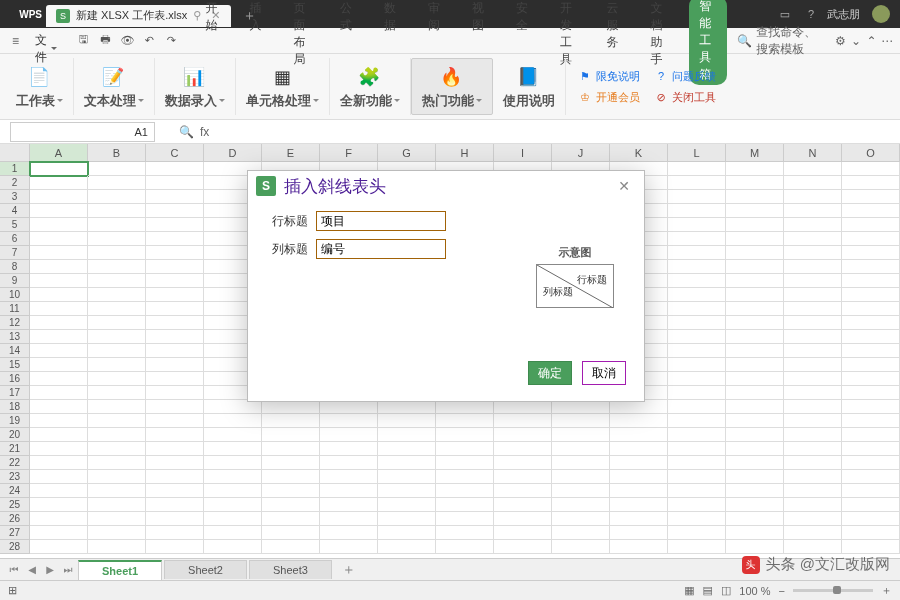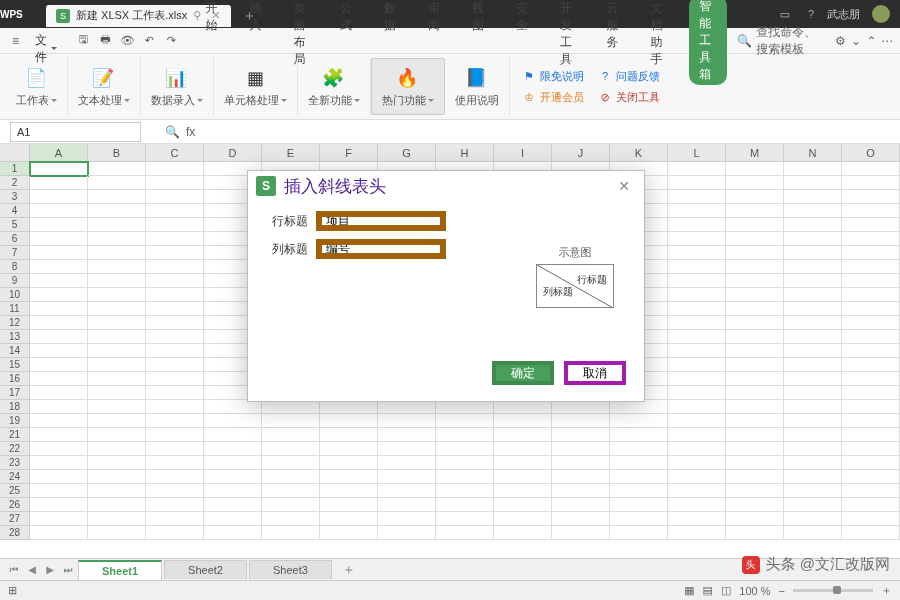--- a/index.html
+++ b/index.html
@@ -1,20 +1,20 @@
 <!DOCTYPE html>
 <html><head>
 <meta charset="utf-8">
 <style>
 * { margin: 0; padding: 0; box-sizing: border-box; font-family: "Microsoft YaHei", Arial, sans-serif; }
 body { width: 900px; height: 600px; background: #fff; overflow: hidden; position: relative; font-size: 12px; color: #333; }
 
 
 .titlebar { height: 28px; background: #2d2d2d; display: flex; align-items: center; color: #ccc; }
-.wps-logo { width: 42px; height: 28px; display: flex; align-items: center; justify-content: flex-start; font-size: 10px; font-weight: bold; color: #fff; }
+.wps-logo { width: 42px; height: 28px; display: flex; align-items: center; justify-content: flex-end; font-size: 10px; font-weight: bold; color: #fff; }
 .tab-file { height: 22px; margin: 3px 0 0 4px; padding: 0 10px; background: #f7f7f7; border-radius: 3px 3px 0 0; display: flex; align-items: center; gap: 6px; font-size: 11px; color: #333; }
 .tab-file .doc-icon { width: 14px; height: 14px; background: #4a9e5c; border-radius: 2px; display: flex; align-items: center; justify-content: center; color: #fff; font-size: 9px; }
 .tab-file .pin { color: #999; }
 .tab-file .close { color: #999; margin-left: 4px; }
 .tab-add { width: 26px; height: 22px; margin: 3px 0 0 6px; display: flex; align-items: center; justify-content: center; color: #999; font-size: 14px; }
 .spacer { flex: 1; }
 .winctl { display: flex; align-items: center; gap: 6px; padding-right: 10px; }
 .winctl .btn { width: 20px; height: 20px; display: flex; align-items: center; justify-content: center; color: #aaa; font-size: 11px; }
 .avatar { width: 18px; height: 18px; border-radius: 50%; background: #8a9a5b; }
 .username { color: #ccc; font-size: 11px; margin-right: 6px; }
@@ -30,32 +30,32 @@
 .tab { padding: 4px 8px; font-size: 12px; color: #444; }
 .tab.pill { background: #4a9e5c; color: #fff; border-radius: 10px; padding: 2px 10px; }
 .search-cmd { margin-left: auto; display: flex; align-items: center; gap: 4px; color: #666; padding: 0 8px; }
 .menurow .icbtn { width: 20px; height: 20px; display: flex; align-items: center; justify-content: center; color: #666; }
 
 
 .ribbon { height: 66px; background: #f7f7f7; border-bottom: 1px solid #ddd; display: flex; padding: 4px 6px; gap: 0; }
 .rgroup { display: flex; flex-direction: column; align-items: center; justify-content: center; padding: 0 10px; border-right: 1px solid #e5e5e5; gap: 2px; }
 .rgroup:last-child { border-right: none; }
 .rgroup .ico { width: 26px; height: 26px; display: flex; align-items: center; justify-content: center; font-size: 18px; }
-.rgroup .lbl { font-size: 11px; color: #555; display: flex; align-items: center; gap: 2px; }
+.rgroup .lbl { font-size: 13px; color: #555; display: flex; align-items: center; gap: 2px; font-weight: bold; }
 .rgroup .lbl.dd::after { content: ""; border: 3px solid transparent; border-top-color: #888; margin-top: 3px; }
 .rgroup.hot { background: #e8e8e8; border: 1px solid #ccc; border-radius: 2px; }
 .rlinks { display: flex; flex-direction: column; justify-content: center; gap: 6px; padding-left: 12px; }
 .rlink { display: flex; align-items: center; gap: 4px; font-size: 11px; color: #1a73e8; }
 .rlink .ic { width: 14px; height: 14px; display: flex; align-items: center; justify-content: center; font-size: 11px; }
 .rlink.orange { color: #e67e22; }
 .rlink.red { color: #c0392b; }
 
 
 .fbar { height: 24px; border-bottom: 1px solid #ddd; display: flex; align-items: center; background: #fff; }
-.namebox { width: 131px; height: 20px; margin-left: 10px; border: 1px solid #ccc; padding: 0 6px; font-size: 11px; display: flex; align-items: center; justify-content: flex-start; }
+.namebox { width: 145px; height: 20px; margin-left: 10px; border: 1px solid #ccc; padding: 0 6px; font-size: 11px; display: flex; align-items: center; justify-content: flex-end; }
 .fx { margin-left: 24px; display: flex; align-items: center; gap: 6px; color: #666; }
 .fx-input { flex: 1; height: 20px; border: none; padding: 0 6px; }
 
 
 .grid-wrap { position: relative; height: 420px; overflow: hidden; background: #fff; }
 .colheads { display: flex; position: absolute; top: 0; left: 0; right: 0; height: 18px; }
 .corner { width: 30px; height: 18px; background: #e8e8e8; border-right: 1px solid #ccc; border-bottom: 1px solid #ccc; }
 .ch { width: 58px; height: 18px; background: #e8e8e8; border-right: 1px solid #ccc; border-bottom: 1px solid #ccc; display: flex; align-items: center; justify-content: center; font-size: 11px; color: #555; }
 .ch.sel { background: #d4e8d4; }
 .rows { position: absolute; top: 18px; left: 0; right: 0; }
@@ -68,29 +68,29 @@
 
 .dialog { position: absolute; left: 247px; top: 170px; width: 398px; background: #fff; border: 1px solid #bbb; box-shadow: 0 5px 25px rgba(0,0,0,0.25); }
 .dlg-title { height: 30px; display: flex; align-items: center; padding: 0 8px; }
 .dlg-title .sico { width: 20px; height: 20px; background: #4a9e5c; color: #fff; display: flex; align-items: center; justify-content: center; font-size: 12px; font-weight: bold; border-radius: 2px; margin-right: 8px; }
 .dlg-title .ttl { font-size: 17px; color: #4c1d95; }
 .dlg-title .x { margin-left: auto; color: #888; font-size: 14px; padding: 2px 6px; }
 .dlg-body { padding: 10px 20px 16px; }
 .section-title { font-size: 12px; margin-bottom: 10px; }
 .form-row { display: flex; align-items: center; gap: 8px; margin-bottom: 8px; }
 .form-row label { width: 40px; font-size: 12px; text-align: right; }
-.form-row input { width: 130px; height: 20px; border: 6px solid #a16207; padding: 0 4px; font-size: 12px; }
+.form-row input { width: 130px; height: 20px; border: 1px solid #a16207; padding: 0 4px; font-size: 12px; }
 .preview-wrap { position: absolute; right: 30px; top: 44px; text-align: center; }
-.preview-lbl { font-size: 11px; color: #555; margin-bottom: 4px; }
+.preview-lbl { font-size: 11px; color: #555; margin-bottom: 4px; font-weight: bold; }
 .preview-box { width: 78px; height: 44px; border: 1px solid #888; position: relative; font-size: 10px; }
 .preview-box svg { position: absolute; inset: 0; }
 .preview-box .tr { position: absolute; top: 8px; right: 6px; }
 .preview-box .bl { position: absolute; bottom: 8px; left: 6px; }
 .dlg-foot { display: flex; justify-content: flex-end; gap: 10px; padding: 10px 18px 16px; }
-.dlg-foot button { width: 62px; height: 24px; font-size: 12px; border: 4px solid #a21caf; background: #fff; cursor: pointer; }
+.dlg-foot button { width: 44px; height: 24px; font-size: 12px; border: 1px solid #a21caf; background: #fff; cursor: pointer; }
 .dlg-foot button.primary { background: #4a9e5c; color: #fff; border-color: #3e8a4e; }
 
 
 .sheettabs { position: absolute; bottom: 20px; left: 0; right: 0; height: 22px; background: #f0f0f0; border-top: 1px solid #ccc; display: flex; align-items: center; padding: 0 6px; gap: 2px; }
 .navarr { display: flex; gap: 2px; }
 .navarr span { width: 16px; height: 16px; display: flex; align-items: center; justify-content: center; color: #888; font-size: 10px; }
 .stab { padding: 3px 23px; font-size: 11px; background: #e0e0e0; border: 1px solid #ccc; border-bottom: none; color: #555; }
 .stab.active { background: #fff; color: #4a9e5c; font-weight: bold; border-top: 2px solid #4a9e5c; }
 .stab-add { padding: 0 8px; color: #888; font-size: 14px; }
 
@@ -579,20 +579,38 @@
         <div class="cell"></div>
         <div class="cell"></div>
         <div class="cell"></div>
         <div class="cell"></div>
         <div class="cell"></div>
         <div class="cell"></div>
         <div class="cell"></div>
         <div class="cell"></div>
       </div>
       <div class="row">
+        <div class="rh">20</div>
+        <div class="cell"></div>
+        <div class="cell"></div>
+        <div class="cell"></div>
+        <div class="cell"></div>
+        <div class="cell"></div>
+        <div class="cell"></div>
+        <div class="cell"></div>
+        <div class="cell"></div>
+        <div class="cell"></div>
+        <div class="cell"></div>
+        <div class="cell"></div>
+        <div class="cell"></div>
+        <div class="cell"></div>
+        <div class="cell"></div>
+        <div class="cell"></div>
+      </div>
+      <div class="row">
         <div class="rh">21</div>
         <div class="cell"></div>
         <div class="cell"></div>
         <div class="cell"></div>
         <div class="cell"></div>
         <div class="cell"></div>
         <div class="cell"></div>
         <div class="cell"></div>
         <div class="cell"></div>
         <div class="cell"></div>

